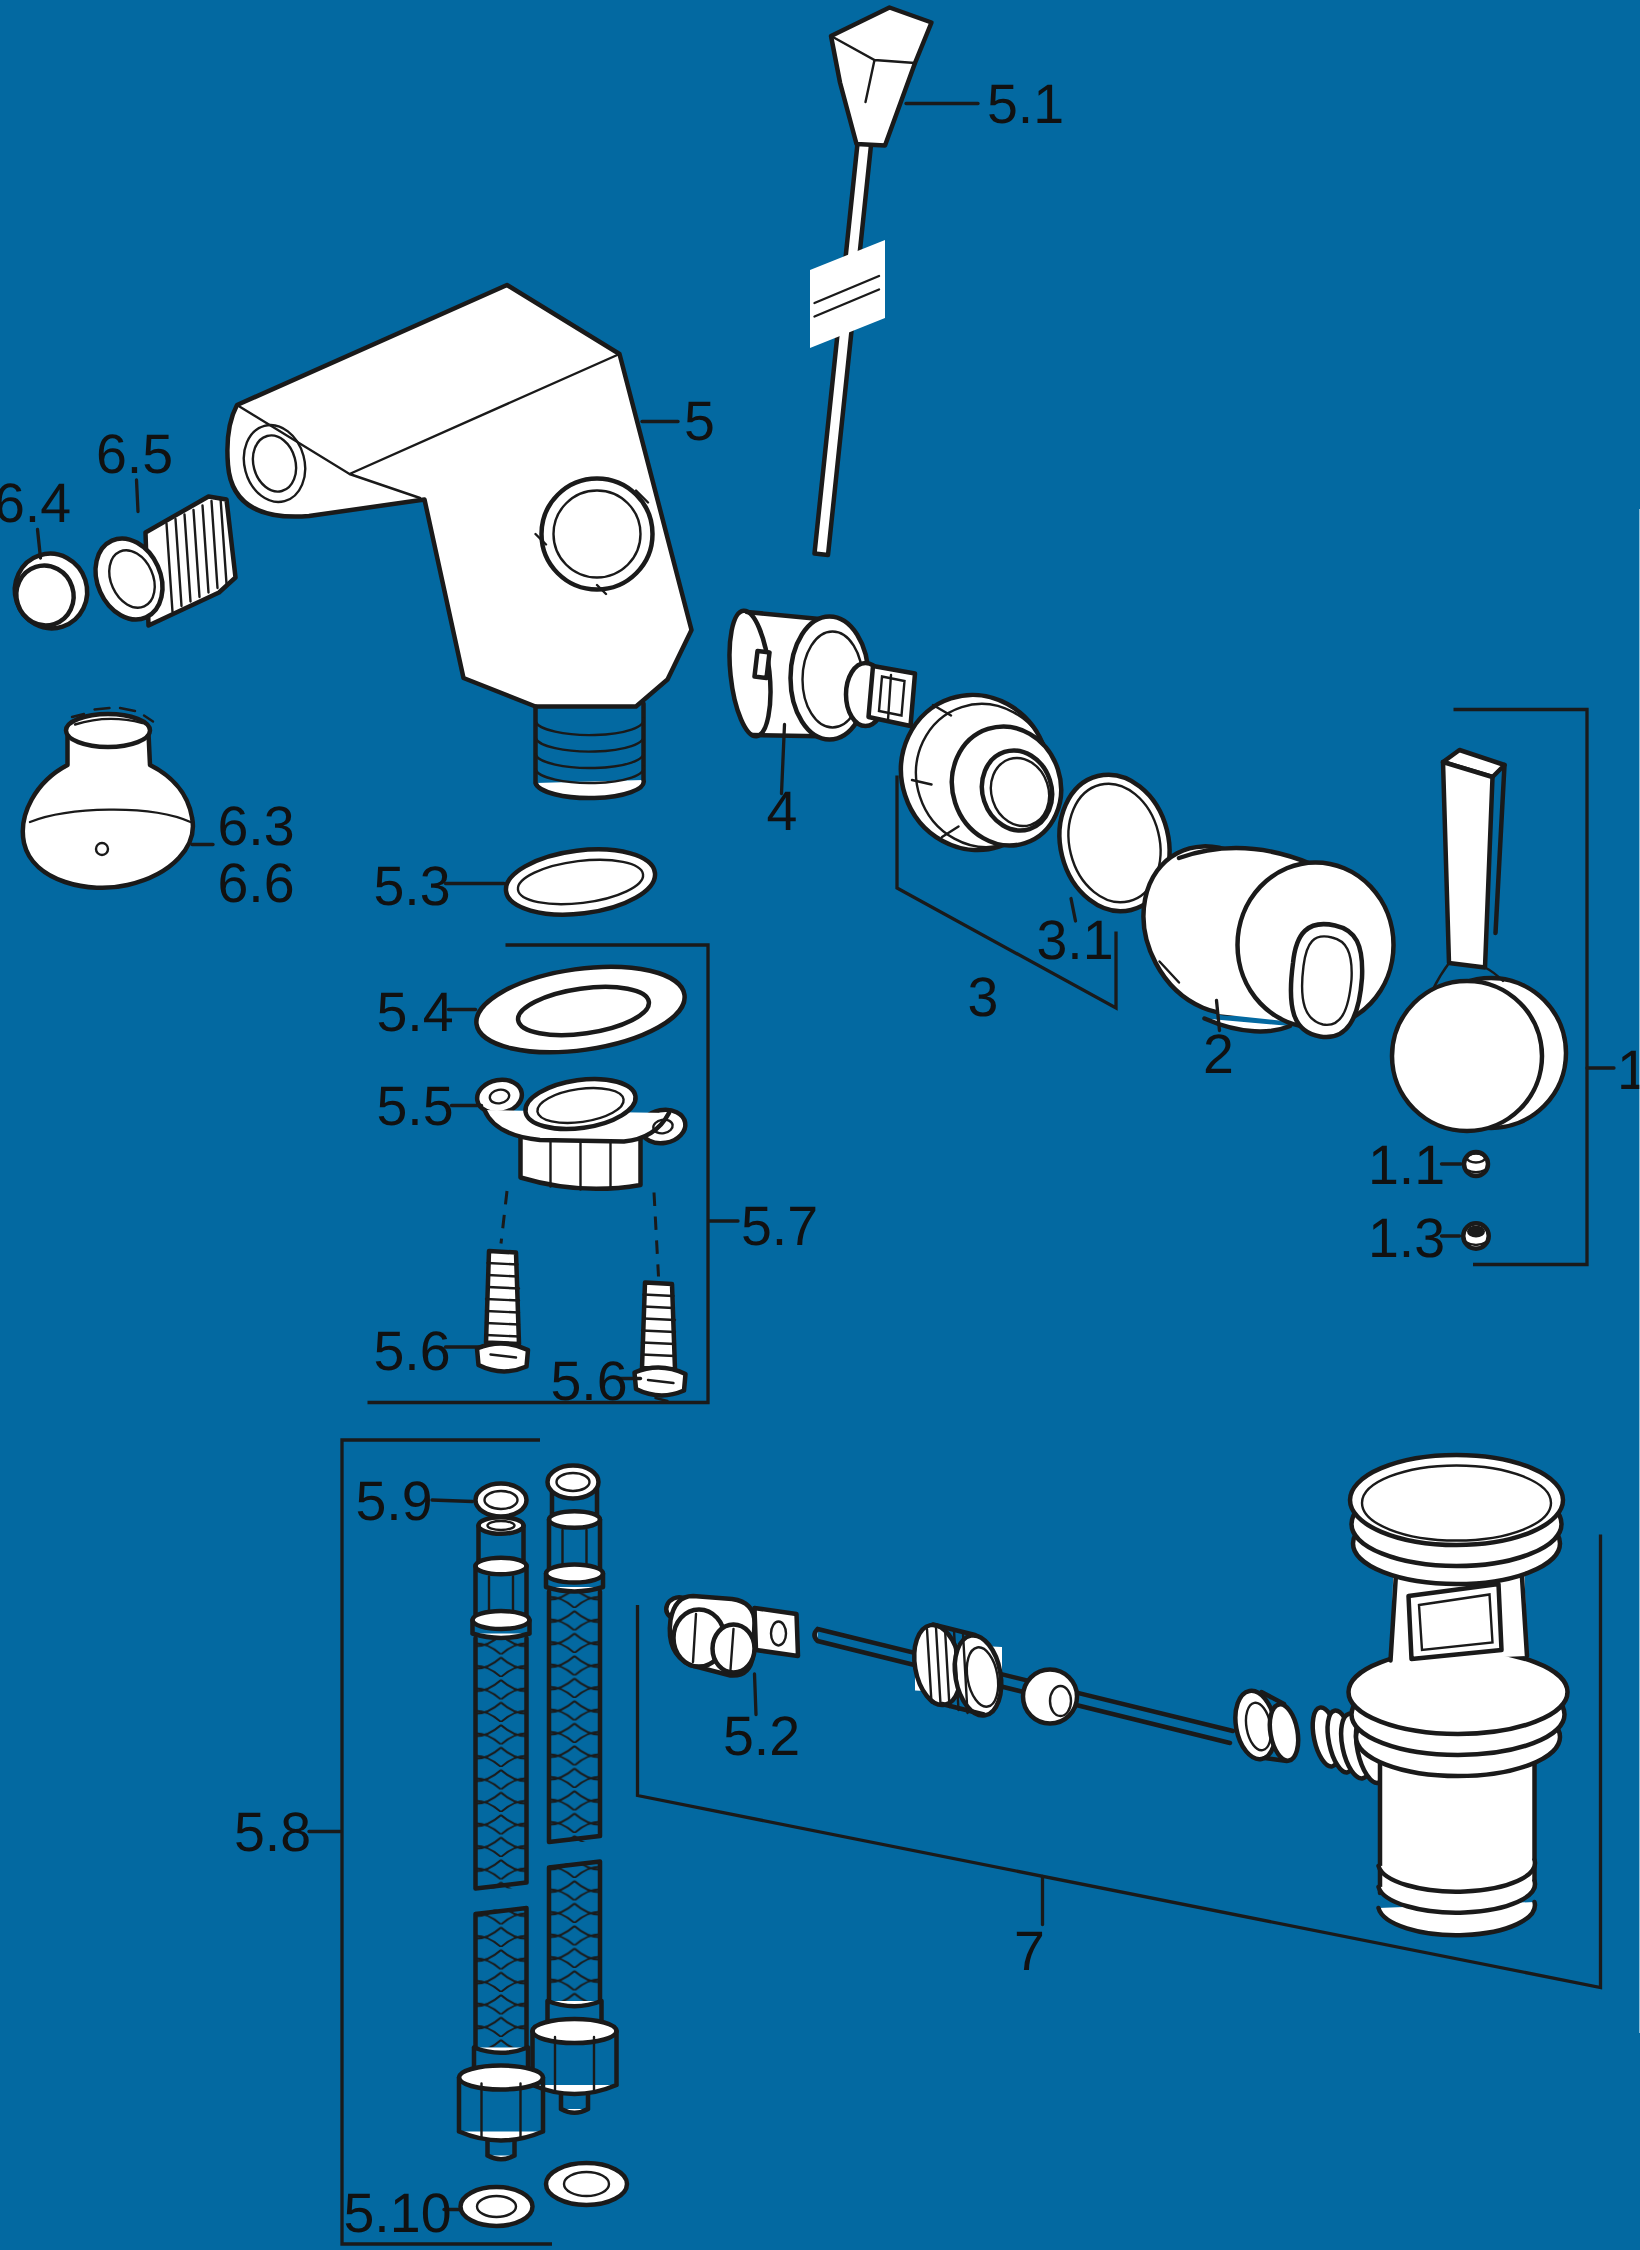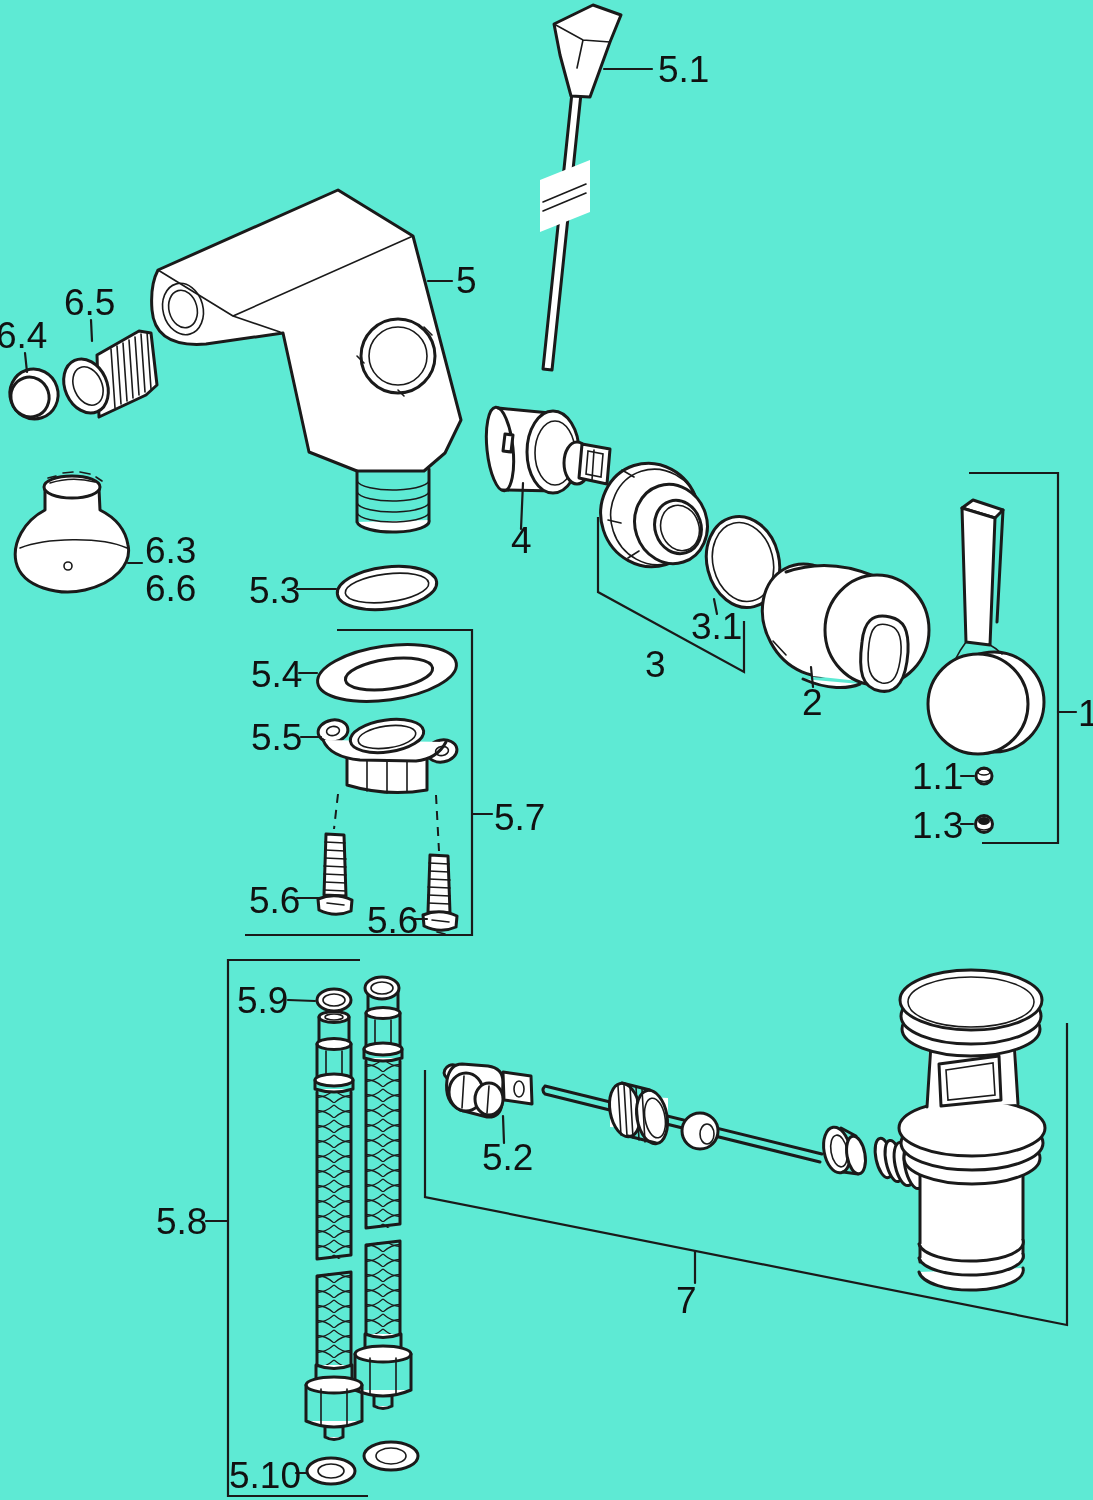--- a/index.html
+++ b/index.html
@@ -1,16 +1,16 @@
 <!DOCTYPE html>
 <html><head>
 <meta charset="utf-8">
 <style>
   html,body{margin:0;padding:0;background:#ffffff;}
-  .stage{position:relative;width:1093px;height:1500px;background:#5eead4;overflow:hidden;
+  .stage{position:relative;width:1093px;height:1500px;background:#0369a1;overflow:hidden;
          font-family:"Liberation Sans", sans-serif;}
   svg{position:absolute;left:0;top:0;}
   .part{fill:#ffffff;stroke:#1a1a1a;stroke-width:3;stroke-linejoin:round;stroke-linecap:round;}
   .part-thin{fill:none;stroke:#1a1a1a;stroke-width:1.6;stroke-linecap:round;}
   .part-fill{fill:#ffffff;stroke:none;}
   .leader{fill:none;stroke:#1a1a1a;stroke-width:2.2;stroke-linecap:round;}
   .bracket{fill:none;stroke:#1a1a1a;stroke-width:2.2;stroke-linejoin:miter;}
   .dashed{fill:none;stroke:#1a1a1a;stroke-width:2;stroke-dasharray:9 7;}
   .lbl{font-family:"Liberation Sans", sans-serif;font-size:37px;fill:#111111;}
 </style>

